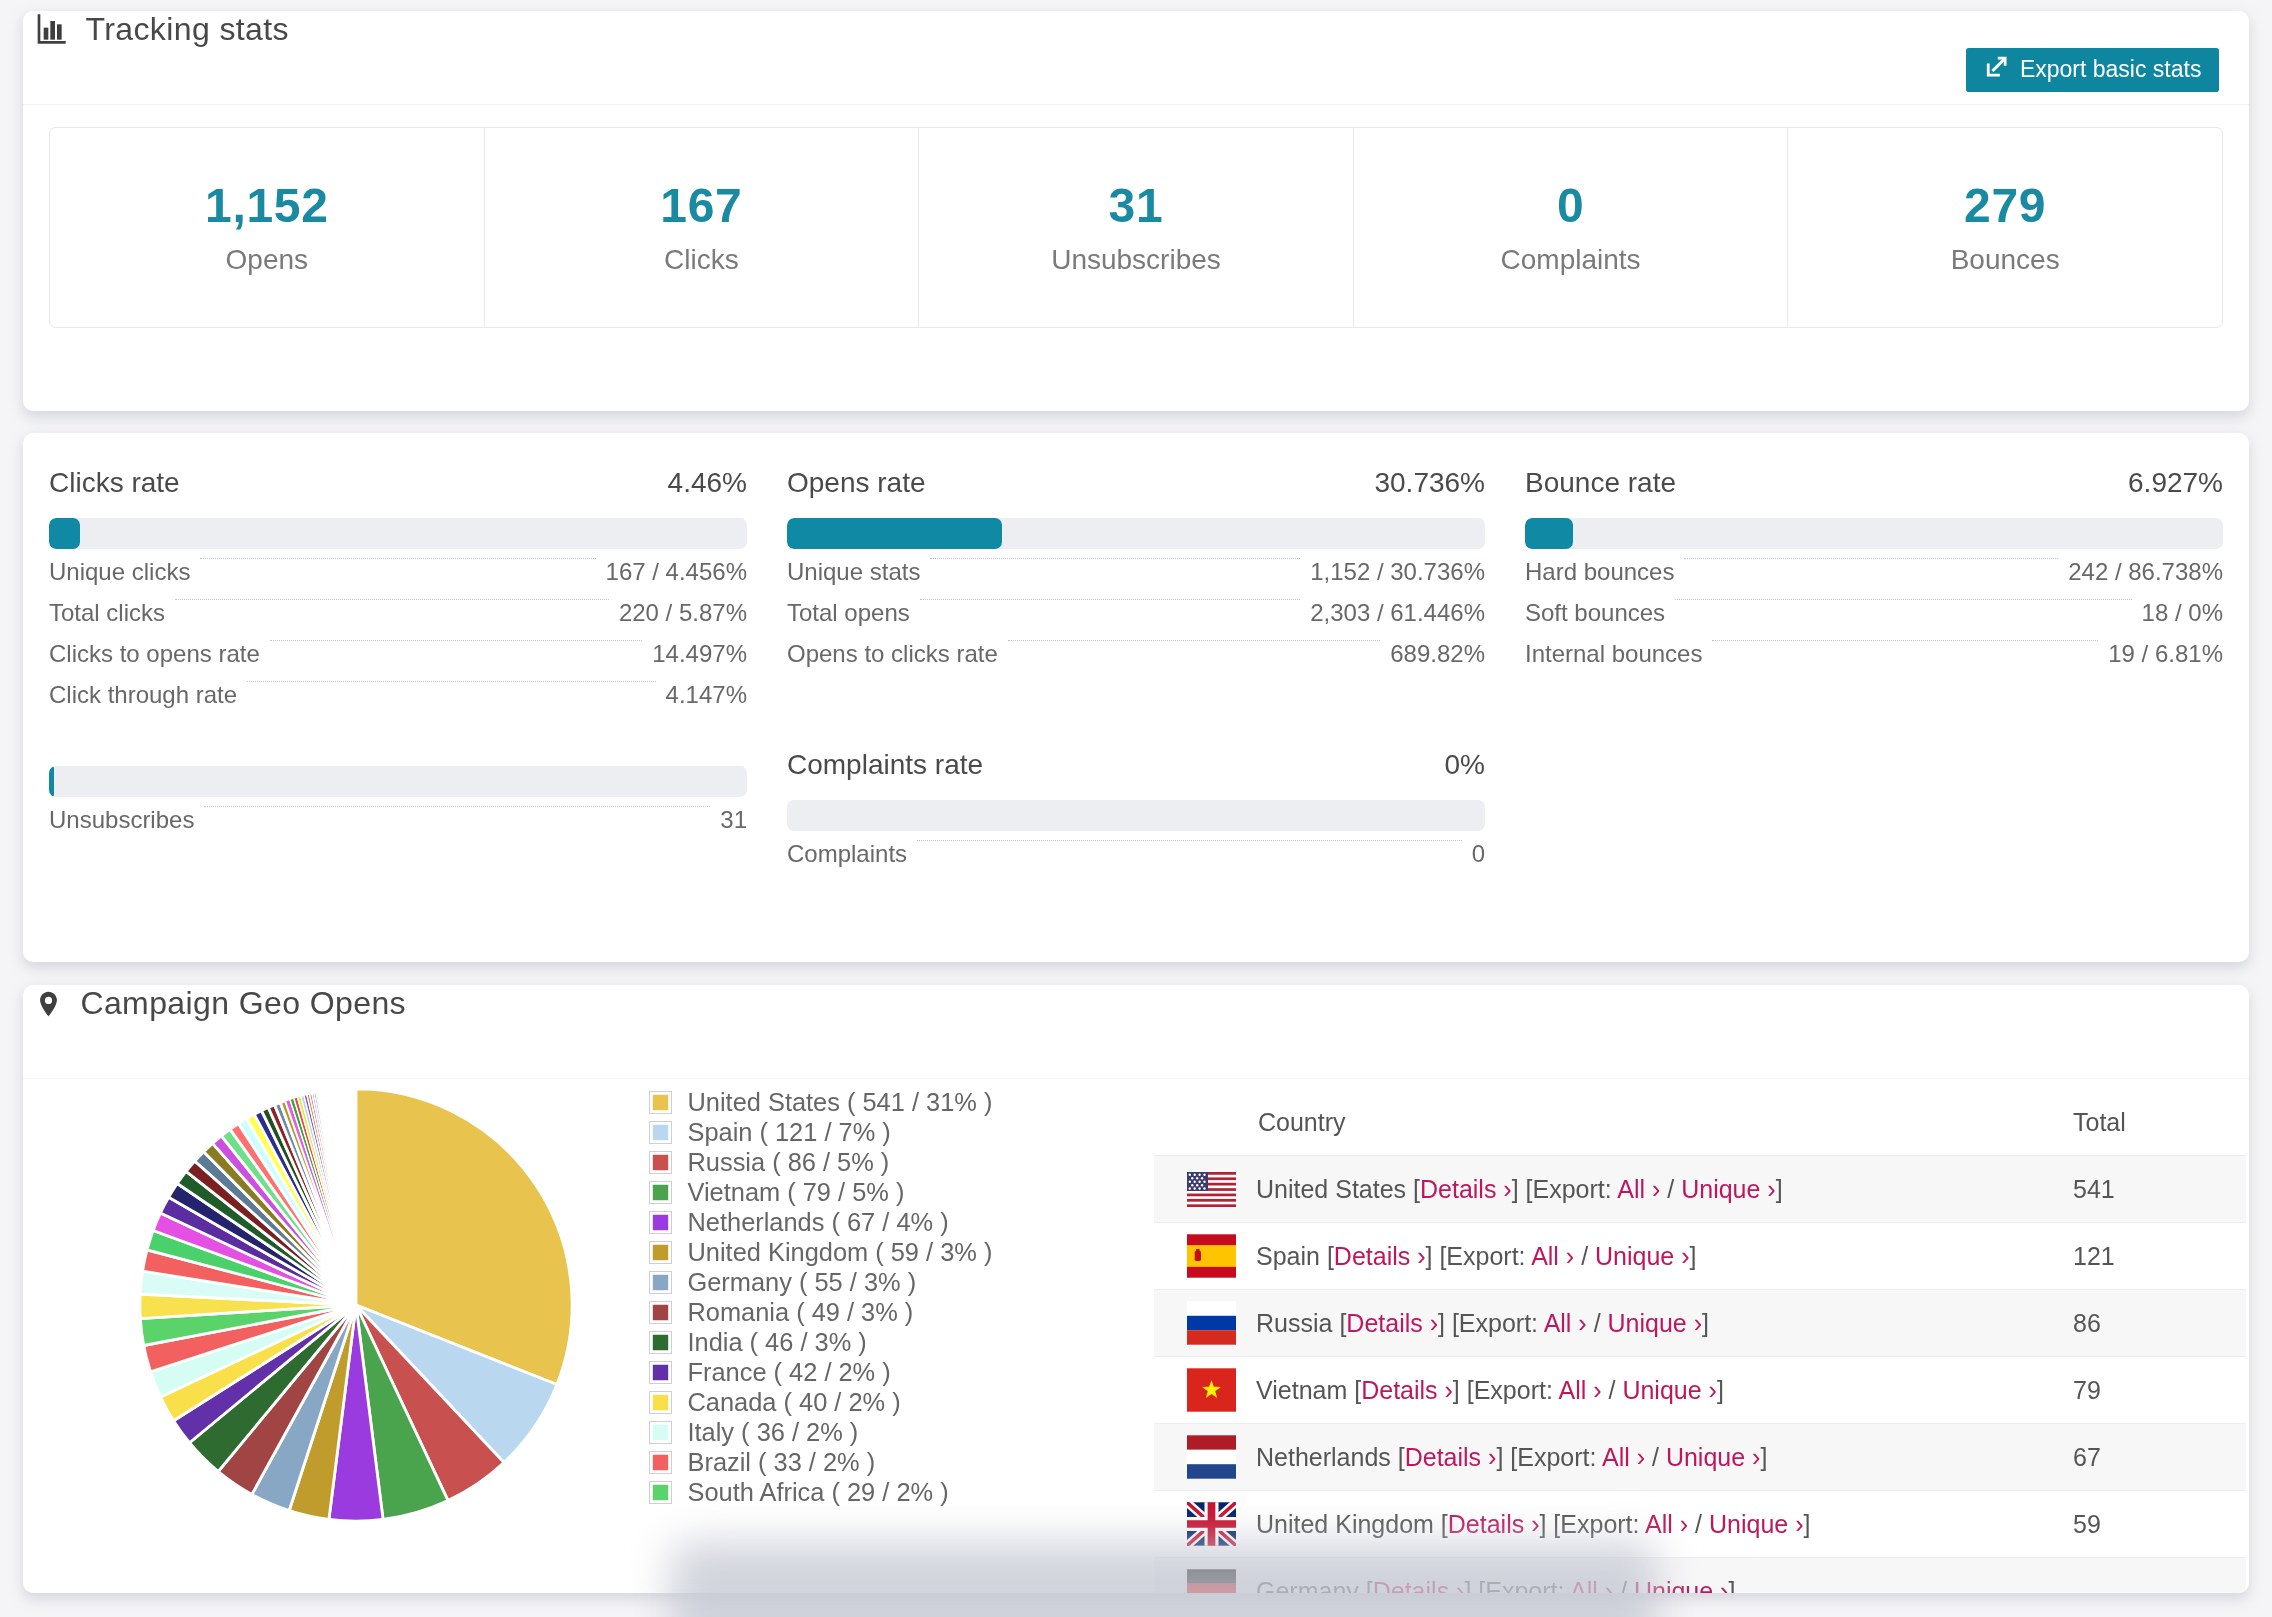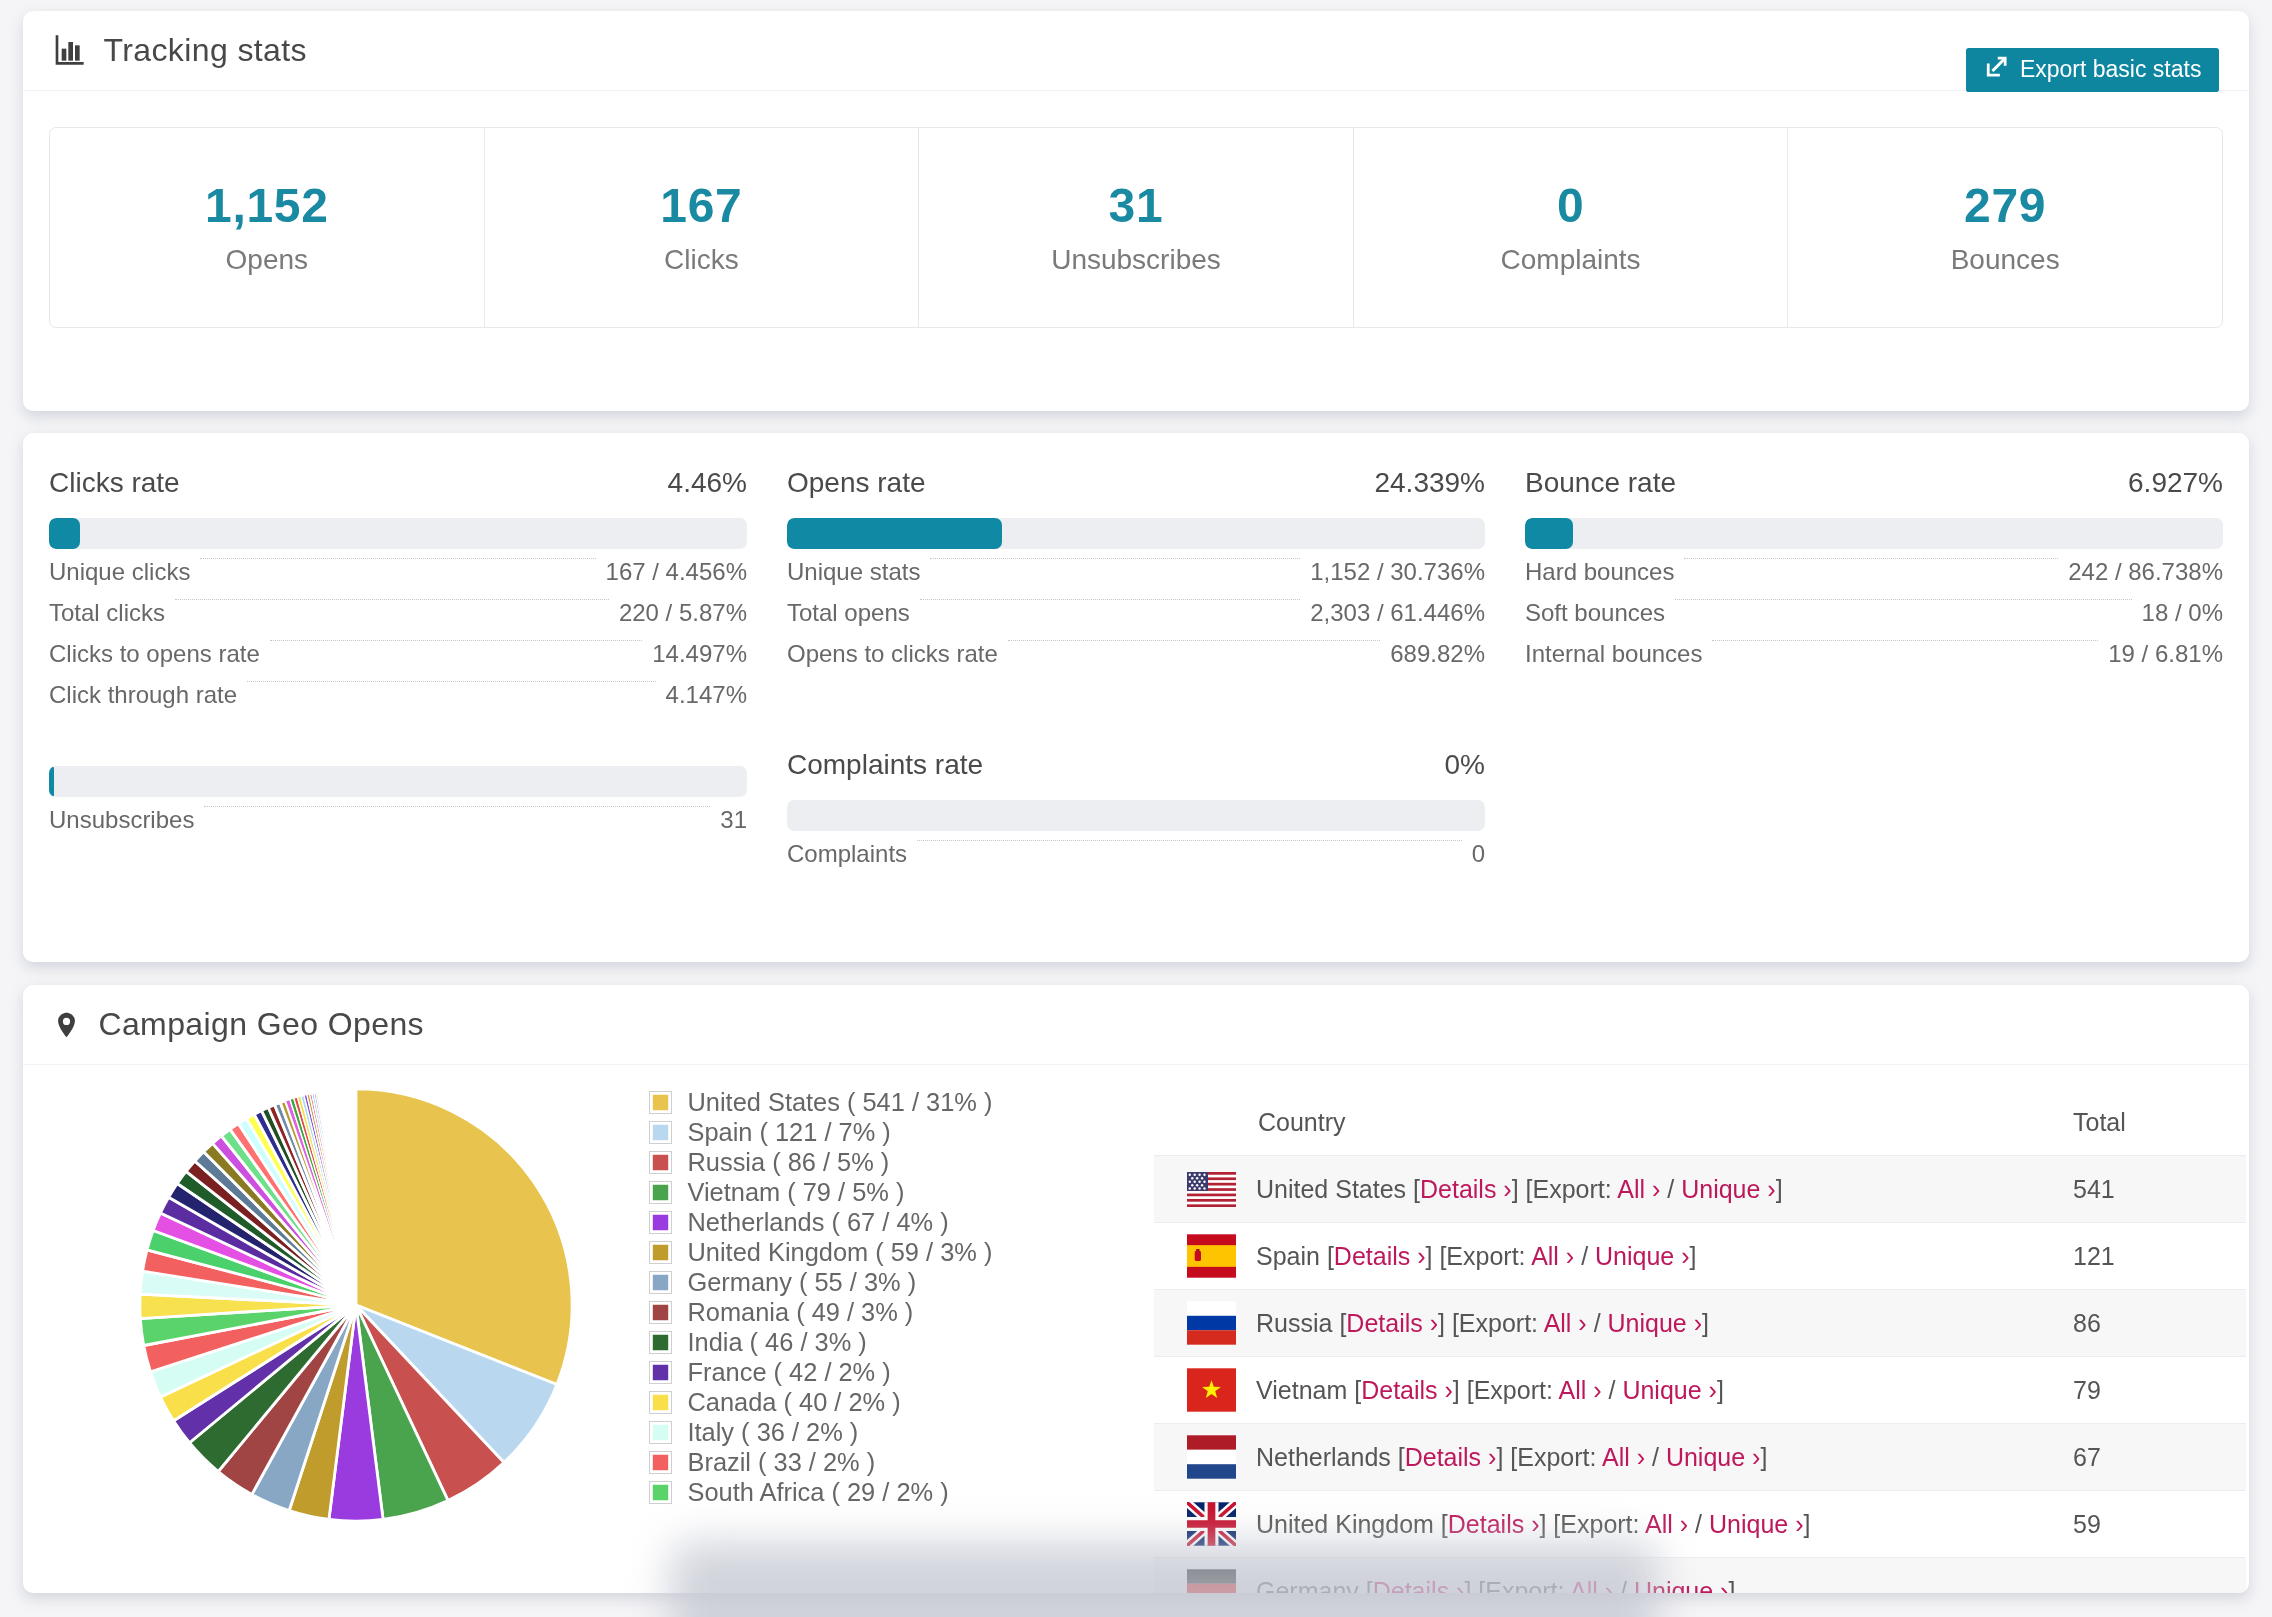--- a/index.html
+++ b/index.html
@@ -11,21 +11,21 @@
   }
   .card{
     position:absolute;left:23px;width:2226px;background:#fff;
     border-radius:10px;box-shadow:0 5.6px 12.7px rgba(160,166,182,.38);
   }
   #card-tracking{top:10.6px;height:400px}
   #card-rates{top:433px;height:529px}
   #card-geo{top:985px;height:608px;overflow:hidden}
 
   .card-header{
-    height:80px;display:flex;align-items:center;padding:0 30px;
+    height:94px;display:flex;align-items:flex-start;padding:0 12px;
     border-bottom:1.4px solid #f1f2f4;position:relative;box-sizing:border-box;
   }
   .card-title{font-size:32px;color:#484848;display:flex;align-items:center;gap:18.4px;letter-spacing:0.4px}
   .card-title svg{display:block}
 
   .btn-export{
     position:absolute;right:30px;top:37px;height:44px;
     background:#0e86a0;color:#fff;font-size:23px;font-family:inherit;
     display:flex;align-items:center;gap:10.6px;padding:0 17.6px;border:none;border-radius:2.8px;cursor:pointer;
   }
@@ -155,21 +155,21 @@
           <div class="rate-row">
             <span>Click through rate</span>
             <span class="dots"></span>
             <span>4.147%</span>
           </div>
         </div>
       </div>
       <div class="rate-block">
         <div class="rate-head">
           <span>Opens rate</span>
-          <span>24.339%</span>
+          <span>30.736%</span>
         </div>
         <div class="rate-bar">
           <div class="rate-fill" style="width: 30.736%;"></div>
         </div>
         <div class="rate-rows">
           <div class="rate-row">
             <span>Unique stats</span>
             <span class="dots"></span>
             <span>1,152 / 30.736%</span>
           </div>

